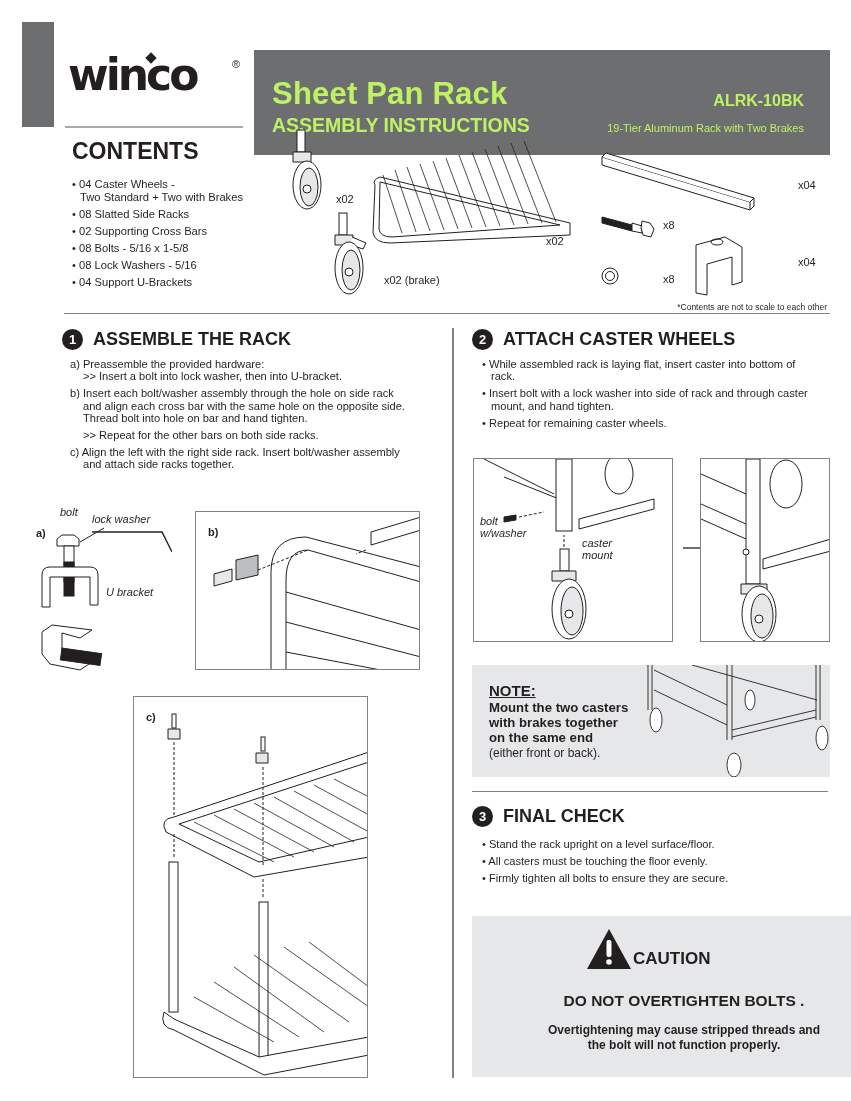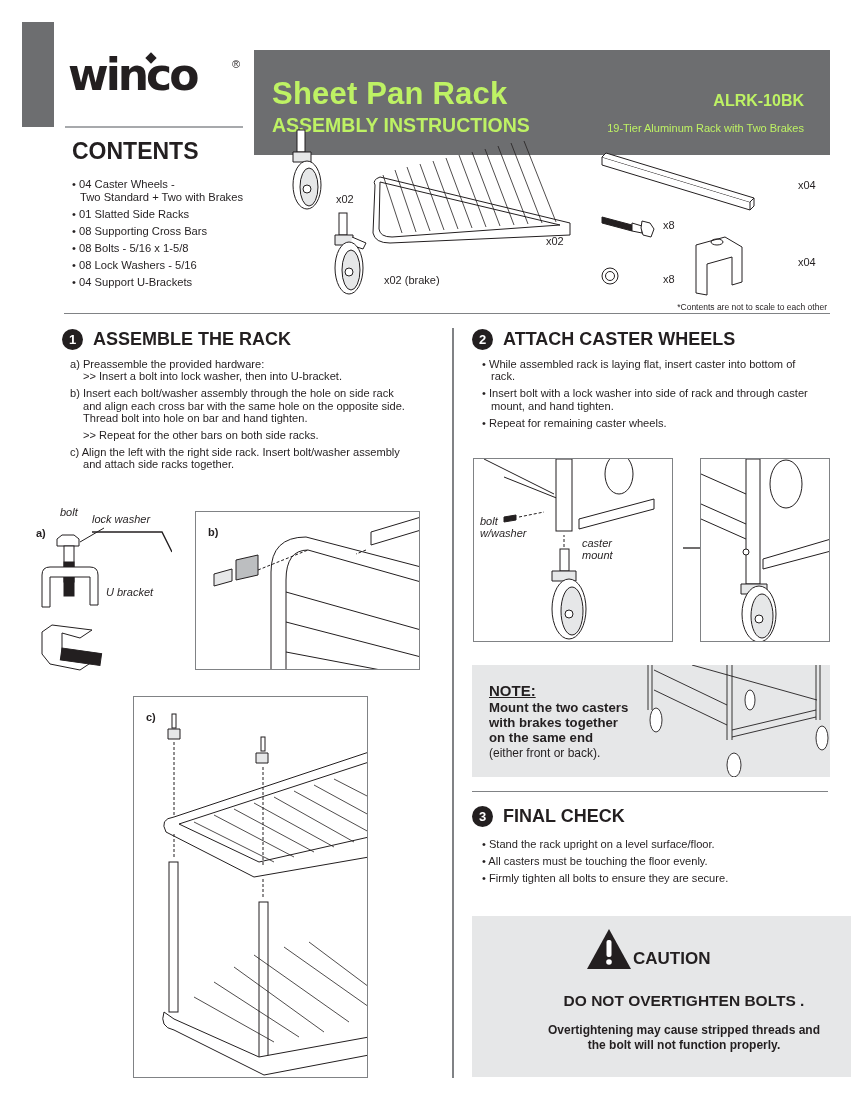--- a/index.html
+++ b/index.html
@@ -70,22 +70,22 @@
 <div class="abs header-bar">
   <div class="h-title">Sheet Pan Rack</div>
   <div class="h-sub">ASSEMBLY INSTRUCTIONS</div>
   <div class="h-model">ALRK-10BK</div>
   <div class="h-desc">19-Tier Aluminum Rack with Two Brakes</div>
 </div>
 
 <div class="abs contents-title">CONTENTS</div>
 <ul class="abs contents-list">
   <li><span>04 Caster Wheels -</span><span class="sub">Two Standard + Two with Brakes</span></li>
-  <li><span>01 Slatted Side Racks</span></li>
-  <li><span>08 Supporting Cross Bars</span></li>
+  <li><span>08 Slatted Side Racks</span></li>
+  <li><span>02 Supporting Cross Bars</span></li>
   <li><span>08 Bolts - 5/16 x 1-5/8</span></li>
   <li><span>08 Lock Washers - 5/16</span></li>
   <li><span>04 Support U-Brackets</span></li>
 </ul>
 
 <div class="abs parts">
   <svg width="560" height="190" viewBox="0 0 560 190" fill="none" stroke="#231f20" stroke-width="1">
 
     <g>
       <rect x="17" y="5" width="8" height="22" fill="#fff"></rect>

